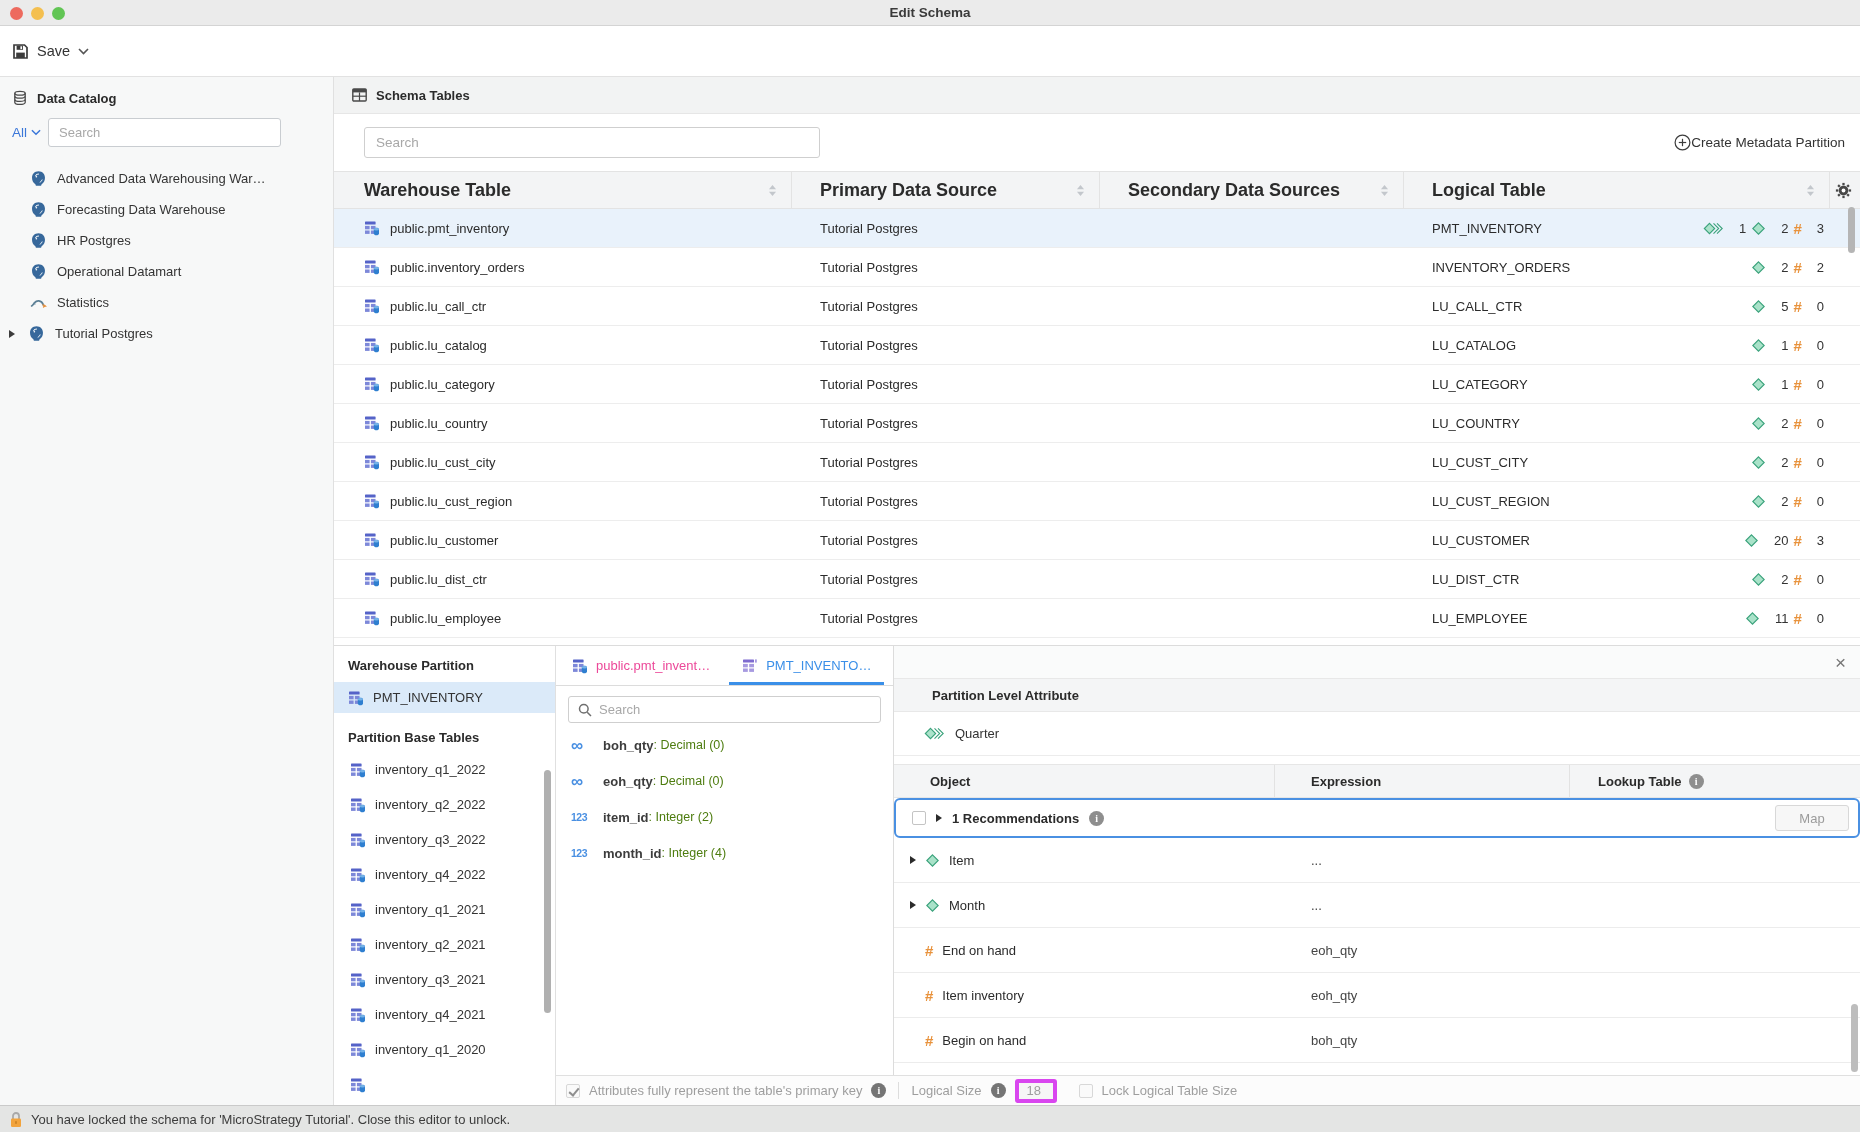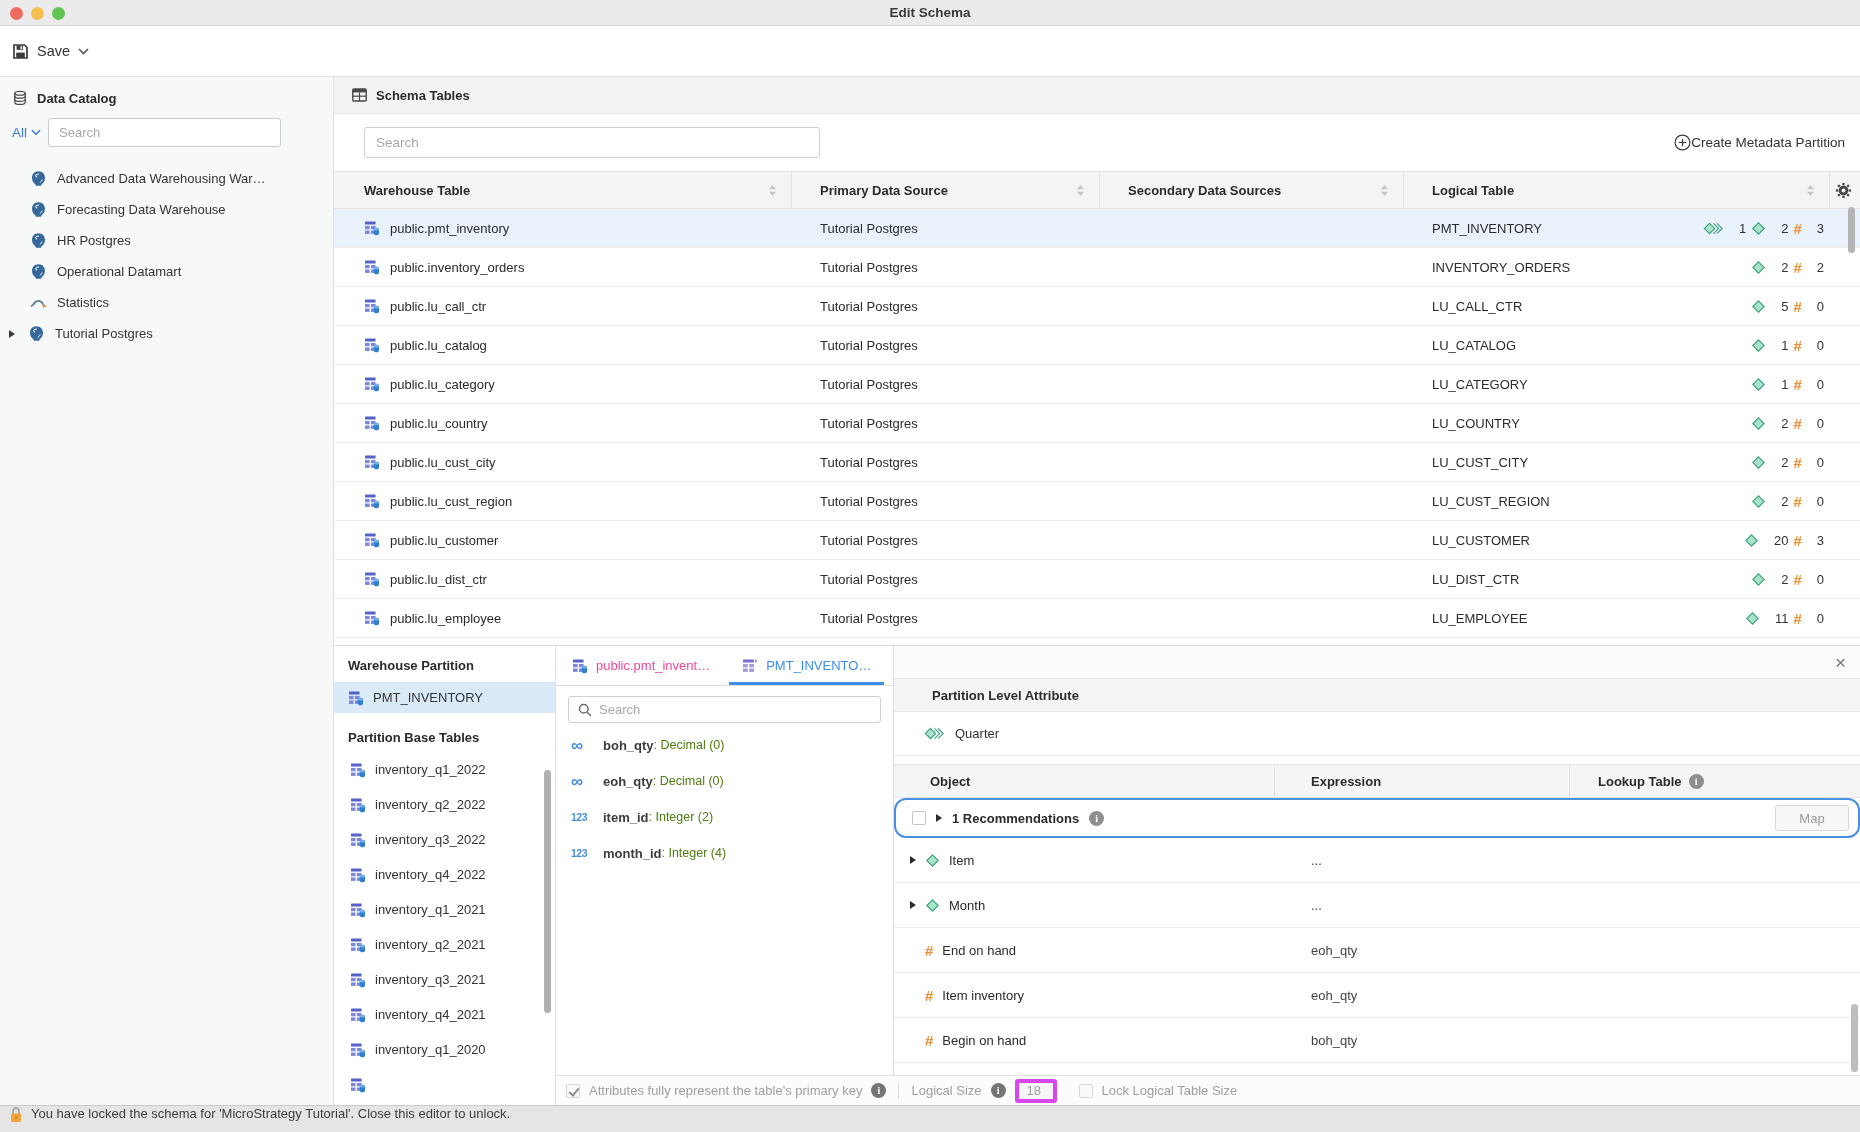--- a/index.html
+++ b/index.html
@@ -36,21 +36,21 @@
   
   .main { flex:1; display:flex; flex-direction:column; }
   .schema-section { height:568px; position:relative; display:flex; flex-direction:column; }
   .section-strip { height:37px; background:#f2f3f3; border-bottom:1px solid #e6e6e6; display:flex; align-items:center; gap:9px; padding-left:18px; font-size:13px; font-weight:bold; color:#2b2b2b; }
   .table-controls { height:57px; display:flex; align-items:center; padding:0 15px 0 30px; }
   .ts-search input { width:456px; height:31px; border:1px solid #cfcfcf; border-radius:3px; padding:0 11px; font-size:13.5px; font-family:inherit; color:#333; }
   .controls-spacer { flex:1; }
   .create-btn { display:flex; align-items:center; background:none; border:none; font-family:inherit; font-size:13.5px; color:#333; cursor:pointer; }
 
   .grid-header { height:38px; background:#f3f4f5; border-top:1px solid #e3e3e3; border-bottom:1px solid #e3e3e3; display:flex; }
-  .ghc { display:flex; align-items:center; font-size:13px; font-weight:bold; color:#2b2b2b; border-right:1px solid #e3e3e3; }
+  .ghc { display:flex; align-items:center; font-size:18px; font-weight:bold; color:#2b2b2b; border-right:1px solid #e3e3e3; }
   .ghc .sort { margin-left:auto; margin-right:14px; }
   .gh1 { width:458px; padding-left:30px; } .gh2 { width:308px; padding-left:28px; }
   .gh3 { width:304px; padding-left:28px; } .gh4 { flex:1; padding-left:28px; }
   .gh-gear { width:30px; border-right:none; justify-content:center; padding-right:4px; }
 
   .grid-body { flex:1; overflow:hidden; }
   .grid-row { height:39px; display:flex; border-bottom:1px solid #ededed; background:#fff; cursor:pointer; }
   .grid-row.selected { background:#e9f2fb; }
   .cell { display:flex; align-items:center; font-size:13px; color:#2b2b2b; }
   .cell .icon { margin-right:10px; display:flex; }
@@ -92,21 +92,21 @@
 
   
   .mapping-panel { flex:1; display:flex; flex-direction:column; position:relative; overflow:hidden; }
   .map-strip { height:33px; background:#fafbfb; border-bottom:1px solid #e8e8e8; display:flex; align-items:center; justify-content:flex-end; padding-right:14px; }
   .close-x { font-size:19px; color:#777; line-height:1; cursor:pointer; }
   .pla-row { height:33px; background:#f4f5f6; border-bottom:1px solid #e8e8e8; display:flex; align-items:center; padding-left:38px; font-size:13px; font-weight:bold; color:#2b2b2b; }
   .quarter-row { height:44px; border-bottom:1px solid #ececec; display:flex; align-items:center; gap:10px; padding-left:30px; font-size:13px; cursor:pointer; }
   .map-cols { height:34px; margin-top:8px; background:#f4f5f6; border-top:1px solid #e6e6e6; border-bottom:1px solid #e6e6e6; display:flex; }
   .mch { display:flex; align-items:center; font-size:13px; font-weight:bold; color:#2b2b2b; border-right:1px solid #e2e2e2; gap:7px; }
   .mc1 { width:381px; padding-left:36px; } .mc2 { width:295px; padding-left:36px; } .mc3 { flex:1; padding-left:28px; border-right:none; }
-  .rec-row { height:40px; border:2px solid #4a90e2; border-radius:12px; display:flex; align-items:center; gap:10px; padding-left:16px; background:#fff; cursor:pointer; }
+  .rec-row { height:40px; border:2px solid #4a90e2; border-radius:6px; display:flex; align-items:center; gap:10px; padding-left:16px; background:#fff; cursor:pointer; }
   .rec-label { font-size:13px; font-weight:bold; color:#2b2b2b; }
   .map-btn { margin-left:auto; margin-right:9px; width:74px; height:26px; background:#f7f7f7; border:1px solid #d8d8d8; border-radius:3px; color:#9b9b9b; font-size:13px; font-family:inherit; cursor:pointer; }
   .map-row { height:45px; display:flex; border-bottom:1px solid #ececec; background:#fff; cursor:pointer; }
   .m-obj { width:381px; display:flex; align-items:center; gap:9px; padding-left:16px; font-size:13px; color:#2b2b2b; }
   .m-obj .tri-sm { width:0; height:0; border-left:6px solid #2b2b2b; border-top:4.5px solid transparent; border-bottom:4.5px solid transparent; flex:none; }
   .m-obj .tri-spacer { width:6px; flex:none; }
   .m-expr { width:295px; display:flex; align-items:center; padding-left:36px; font-size:13px; color:#444; }
   .m-lookup { flex:1; }
   .thumb-map { right:2px; top:358px; height:68px; background:#bdbdbd; }
 
@@ -116,21 +116,21 @@
   .cb.checked { background:#eeeeee; border-color:#c0c0c0; }
   .cb.checked::after { content:""; position:absolute; left:4px; top:1px; width:4px; height:8px; border-right:2px solid #8f8f8f; border-bottom:2px solid #8f8f8f; transform:rotate(40deg); }
   .cb.dim { background:#fafafa; border-color:#d8d8d8; }
   .fb-gap { width:9px; flex:none; } .fb-gap-lg { width:22px; flex:none; }
   .fb-divider { width:1px; height:17px; background:#ddd; margin:0 12px; flex:none; }
   .info-badge { width:15px; height:15px; border-radius:50%; background:#8e8e8e; color:#fff; font-size:10px; font-weight:bold; display:inline-flex; align-items:center; justify-content:center; flex:none; cursor:pointer; font-family:"Liberation Serif","DejaVu Serif",serif; }
   .info-badge.dark { background:#757575; }
   .ls-input { width:42px; height:24px; background:#f6f6f6; border:4px solid #d946ef; border-radius:3px; color:#9e9e9e; font-size:13px; font-family:inherit; padding-left:8px; }
 
   
-  .statusbar { height:27px; background:#e4e5e4; border-top:1px solid #cacaca; display:flex; align-items:flex-start; gap:8px; padding-left:9px; font-size:13px; color:#3c3c3c; }
+  .statusbar { height:27px; background:#e4e5e4; border-top:1px solid #cacaca; display:flex; align-items:center; gap:8px; padding-left:9px; font-size:13px; color:#3c3c3c; }
 
   .icon { display:inline-flex; line-height:0; }
   .sort { display:inline-flex; line-height:0; cursor:pointer; }
 </style>
 </head>
 <body>
 
 <div class="titlebar">
   <div class="traffic">
     <span class="tl-red"></span>

